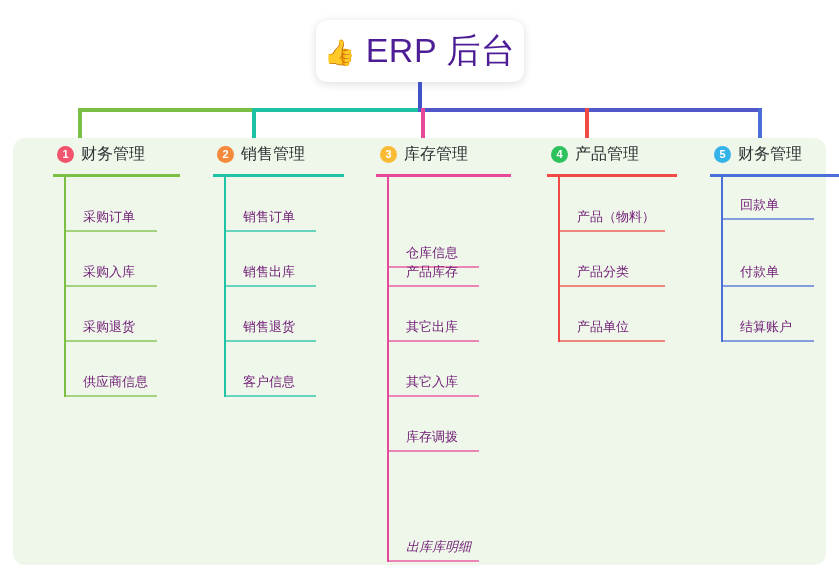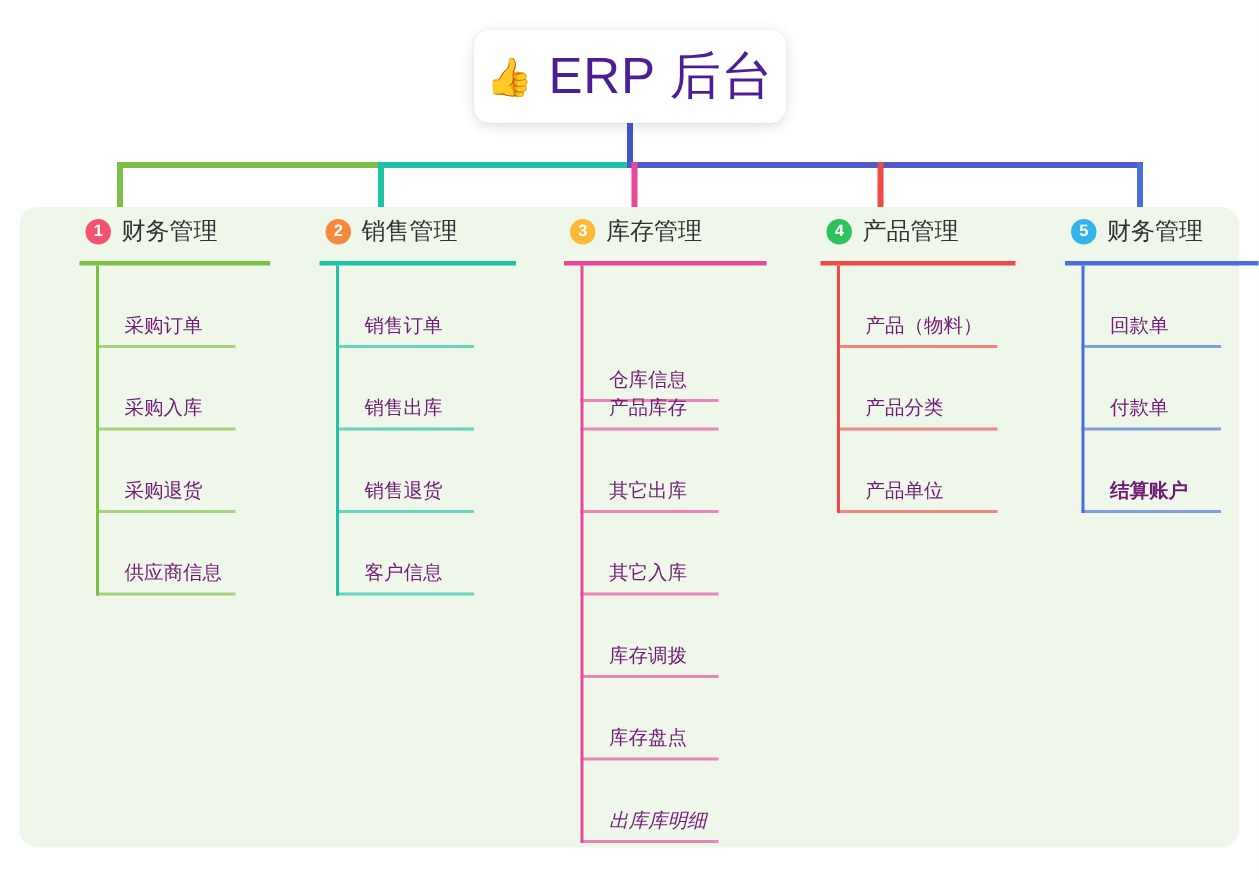--- a/index.html
+++ b/index.html
@@ -231,24 +231,20 @@
         <div class="item-rule" style="width: 92px; background: rgb(232, 72, 154); opacity: 0.65;"></div>
       </div>
       <div class="item" style="top: 229px; width: 92px; text-decoration: underline;">
         <span class="item-label">其它入库</span>
         <div class="item-rule" style="width: 92px; background: rgb(232, 72, 154); opacity: 0.65;"></div>
       </div>
       <div class="item" style="top: 284px; width: 92px;">
         <span class="item-label">库存调拨</span>
         <div class="item-rule" style="width: 92px; background: rgb(232, 72, 154); opacity: 0.65;"></div>
       </div>
-      <div class="item" style="top: 339px; width: 92px;">
-        <span class="item-label">库存盘点</span>
-        <div class="item-rule" style="width: 92px; background: rgb(232, 72, 154); opacity: 0.65;"></div>
-      </div>
       <div class="item" style="top: 394px; width: 92px; font-style: italic;">
         <span class="item-label">出库库明细</span>
         <div class="item-rule" style="width: 92px; background: rgb(232, 72, 154); opacity: 0.65;"></div>
       </div>
     </div>
     <div class="column" style="left: 514px;">
       <div class="col-head">
         <span class="badge" style="background: rgb(46, 194, 95);">4</span>
         <span class="col-title">产品管理</span>
       </div>
@@ -267,26 +263,26 @@
         <div class="item-rule" style="width: 107px; background: rgb(240, 74, 70); opacity: 0.65;"></div>
       </div>
     </div>
     <div class="column" style="left: 677px;">
       <div class="col-head">
         <span class="badge" style="background: rgb(52, 179, 232);">5</span>
         <span class="col-title">财务管理</span>
       </div>
       <div class="head-rule" style="width: 130px; background: rgb(74, 111, 216);"></div>
       <div class="spine" style="height: 165px; background: rgb(74, 111, 216);"></div>
-      <div class="item" style="top: 64px; width: 93px;">
+      <div class="item" style="top: 52px; width: 93px;">
         <span class="item-label">回款单</span>
         <div class="item-rule" style="width: 93px; background: rgb(74, 111, 216); opacity: 0.65;"></div>
       </div>
       <div class="item" style="top: 119px; width: 93px;">
         <span class="item-label">付款单</span>
         <div class="item-rule" style="width: 93px; background: rgb(74, 111, 216); opacity: 0.65;"></div>
       </div>
-      <div class="item" style="top: 174px; width: 93px; font-weight: bold;">
+      <div class="item" style="top: 174px; width: 93px;">
         <span class="item-label">结算账户</span>
         <div class="item-rule" style="width: 93px; background: rgb(74, 111, 216); opacity: 0.65;"></div>
       </div>
     </div>
   </div>
 
 </body></html>

